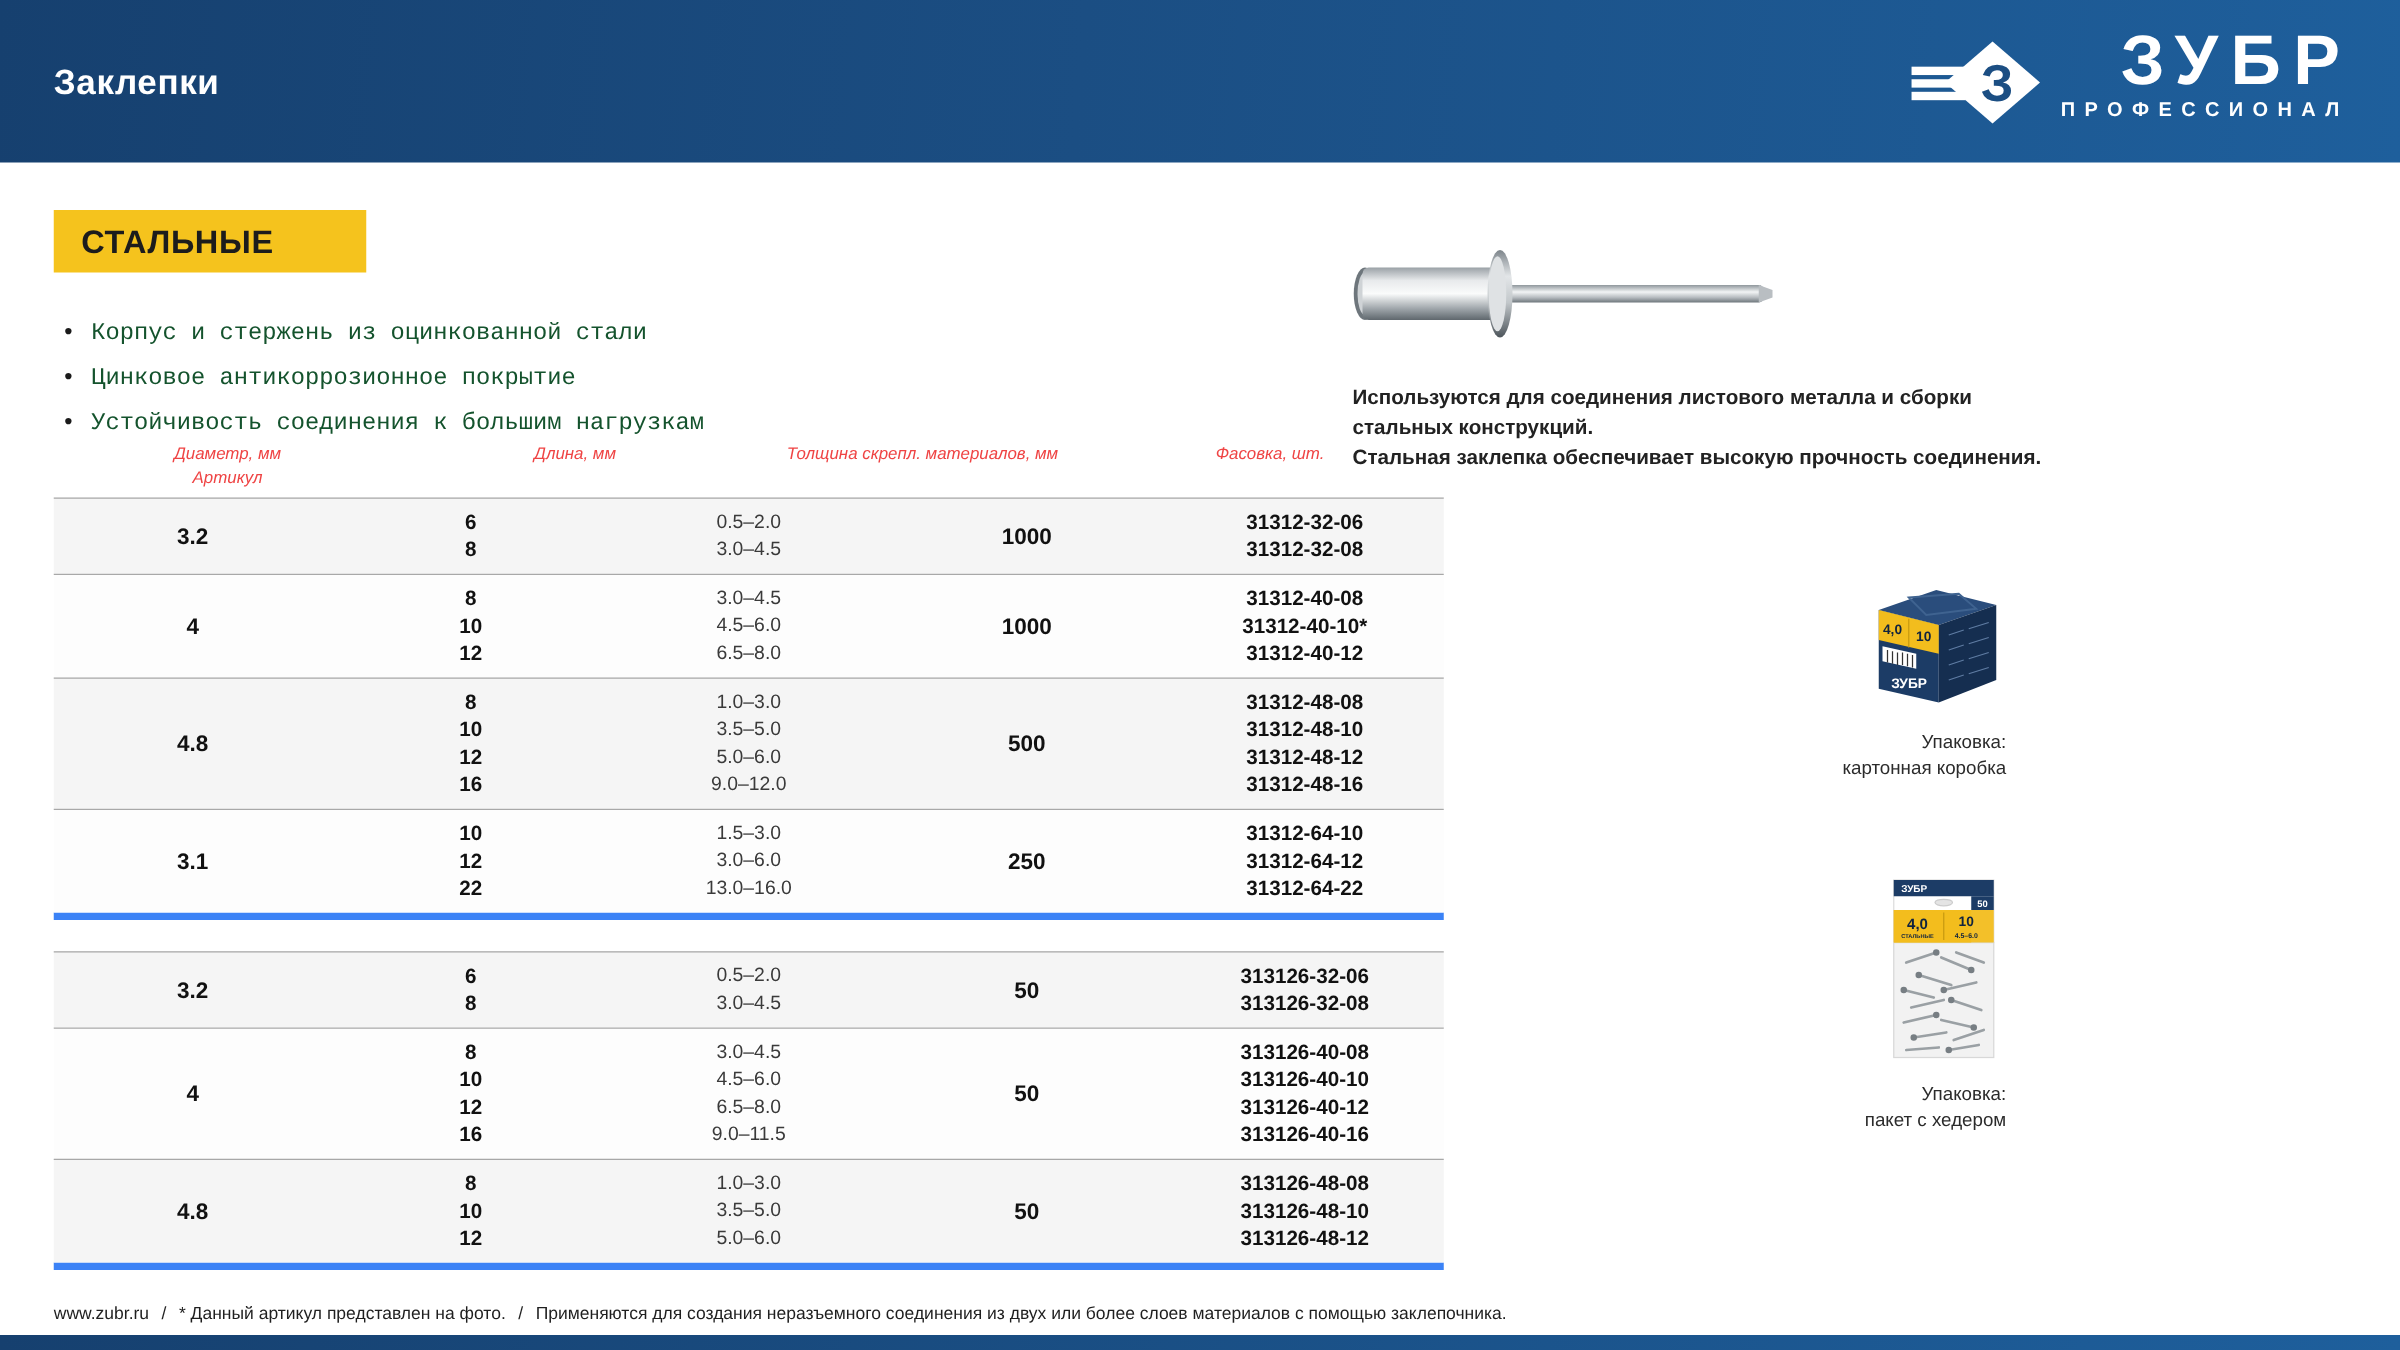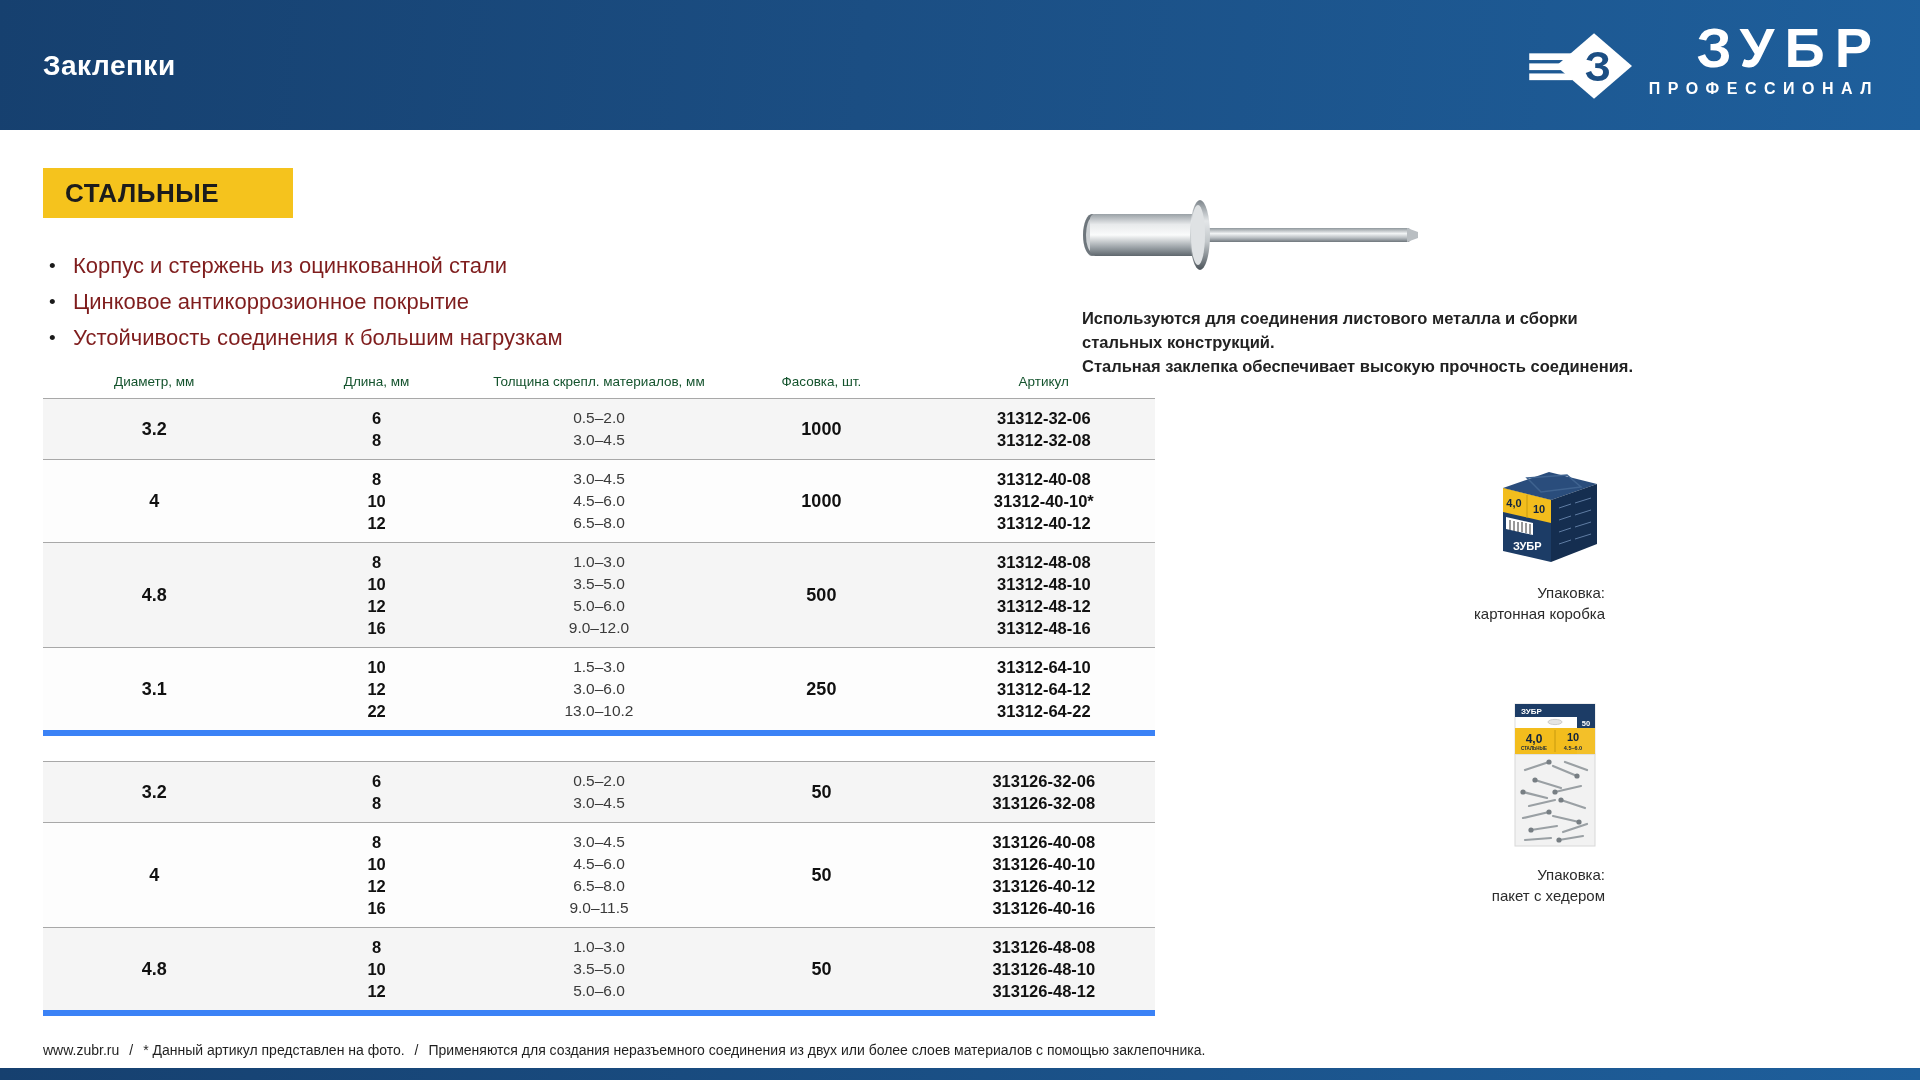--- a/index.html
+++ b/index.html
@@ -26,32 +26,32 @@
   .brand-sub { color:#fff; font-size:16px; font-weight:700; letter-spacing:7.5px; margin-top:2px; margin-right:-7px;}
   
   .badge {
     position:absolute; left:43px; top:168px; width:250px; height:50px;
     background:#f5c31d; display:flex; align-items:center; padding-left:22px;
     font-size:26px; font-weight:700; color:#1c1c1c; letter-spacing:0.5px;
   }
   .bullets { position:absolute; left:47px; top:248px; width:600px; list-style:none; }
   .bullets li {
     position:relative; padding-left:26px; height:36px; line-height:36px;
-    font-size:22px; color:#7f1d1d;
+    font-size:19px; color:#14532d;font-family:Liberation Mono, monospace;
   }
   .bullets li::before { content:"•"; position:absolute; left:2px; font-size:19px; color:#1a1a1a; }
   
   .product-visual { position:absolute; left:1080px; top:178px; width:580px; }
   .product-desc { position:absolute; left:1082px; top:306px; width:560px; font-size:16.5px; line-height:24px; color:#222;font-weight:bold; }
   
   .spec-table { position:absolute; left:43px; top:350px; width:1112px; }
   .thead {
-    display:grid; grid-template-columns:repeat(5,1fr); height:48px;
+    display:grid; grid-template-columns:repeat(4,1fr); height:48px;
     align-items:end; padding-bottom:9px; text-align:center;
-    font-size:13.5px; color:#14532d;
+    font-size:13.5px; color:#ef4444;font-style:italic;
   }
   .tblock { border-bottom:6px solid #3b82f6; }
   .tblock + .tblock { margin-top:25px; }
   .tgroup {
     display:grid; grid-template-columns:repeat(5,1fr);
     border-top:1px solid #a8a8a8; padding:8px 0;
   }
   .tgroup:nth-child(odd) { background:#f5f5f5; }
   .tgroup:nth-child(even) { background:#fdfdfd; }
   .tcell { text-align:center; }
@@ -213,21 +213,21 @@
       <div class="tgroup">
         <div class="tcell diam">3.1</div>
         <div class="tcell len">
           <div class="tline">10</div>
           <div class="tline">12</div>
           <div class="tline">22</div>
         </div>
         <div class="tcell thick">
           <div class="tline">1.5–3.0</div>
           <div class="tline">3.0–6.0</div>
-          <div class="tline">13.0–10.2</div>
+          <div class="tline">13.0–16.0</div>
         </div>
         <div class="tcell pack">250</div>
         <div class="tcell art">
           <div class="tline">31312-64-10</div>
           <div class="tline">31312-64-12</div>
           <div class="tline">31312-64-22</div>
         </div>
       </div>
     </div>
   <div class="tblock" id="tblock-1">

